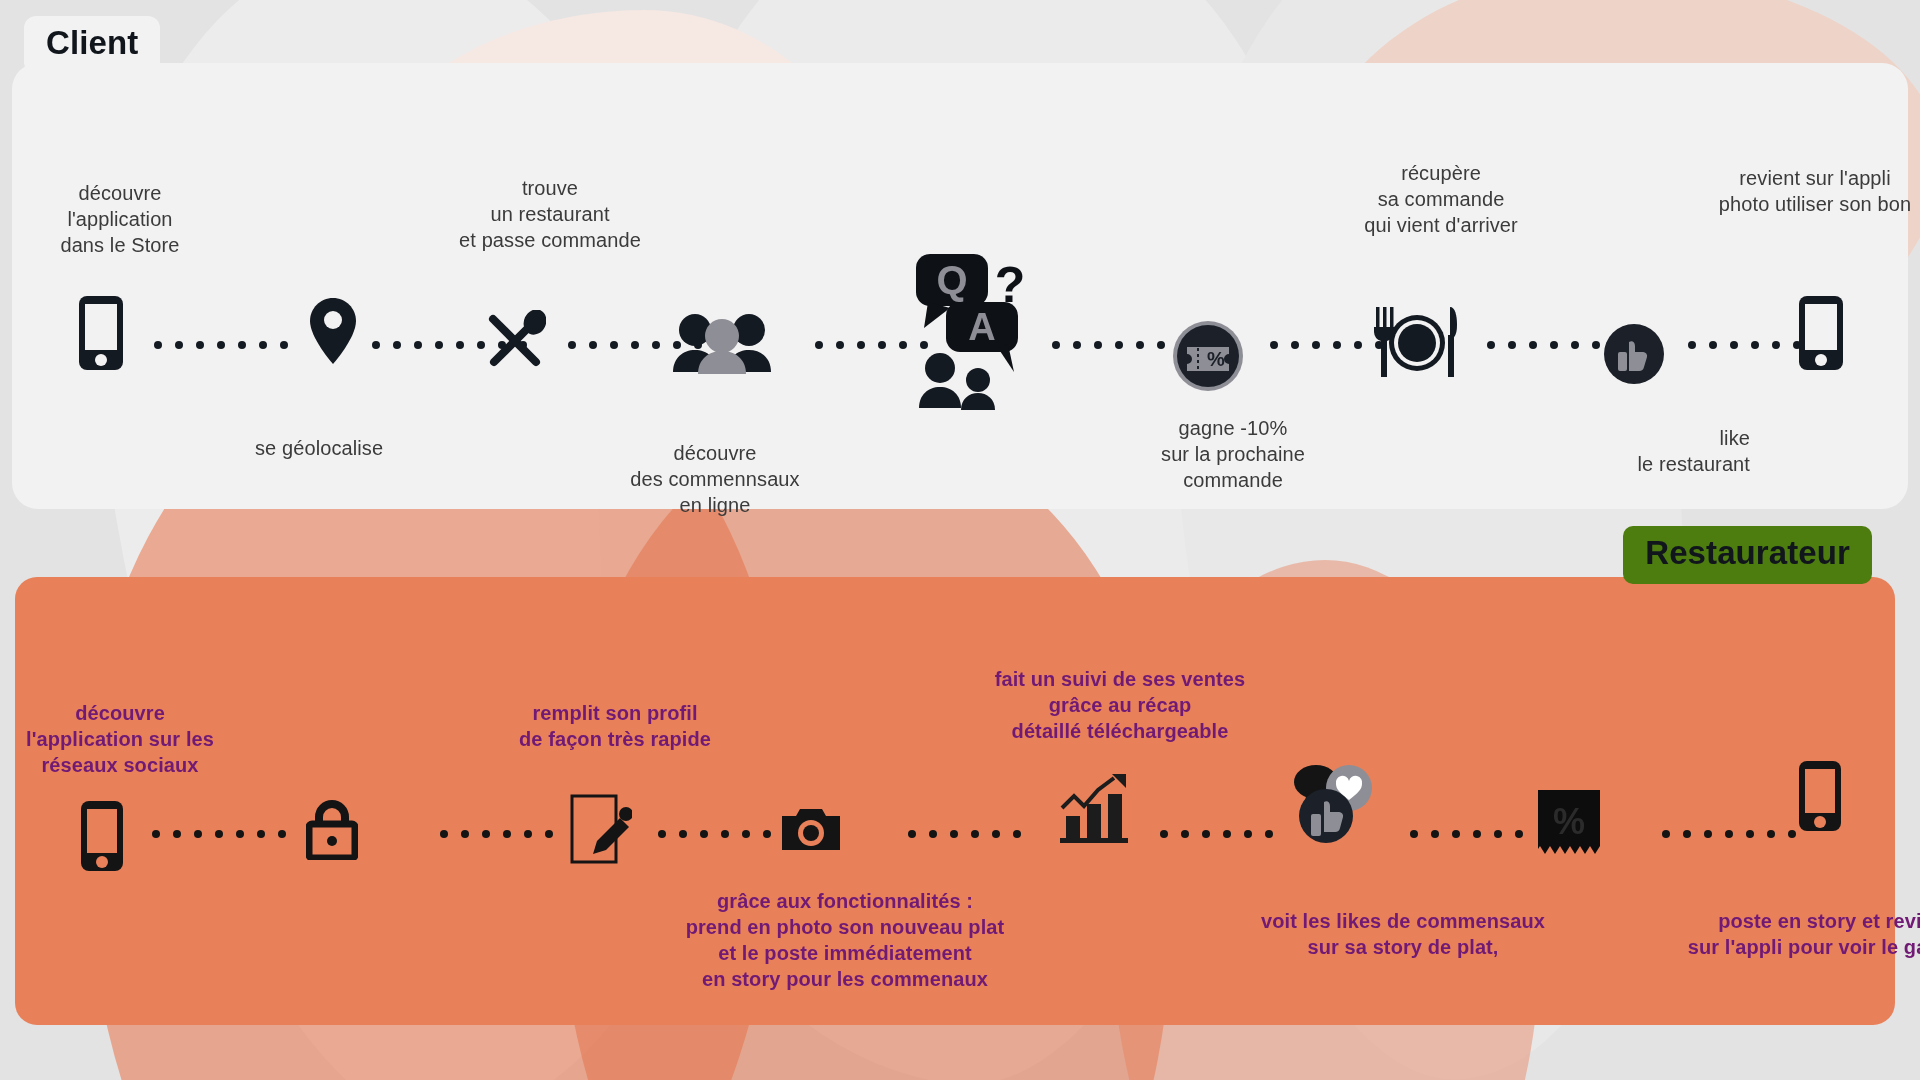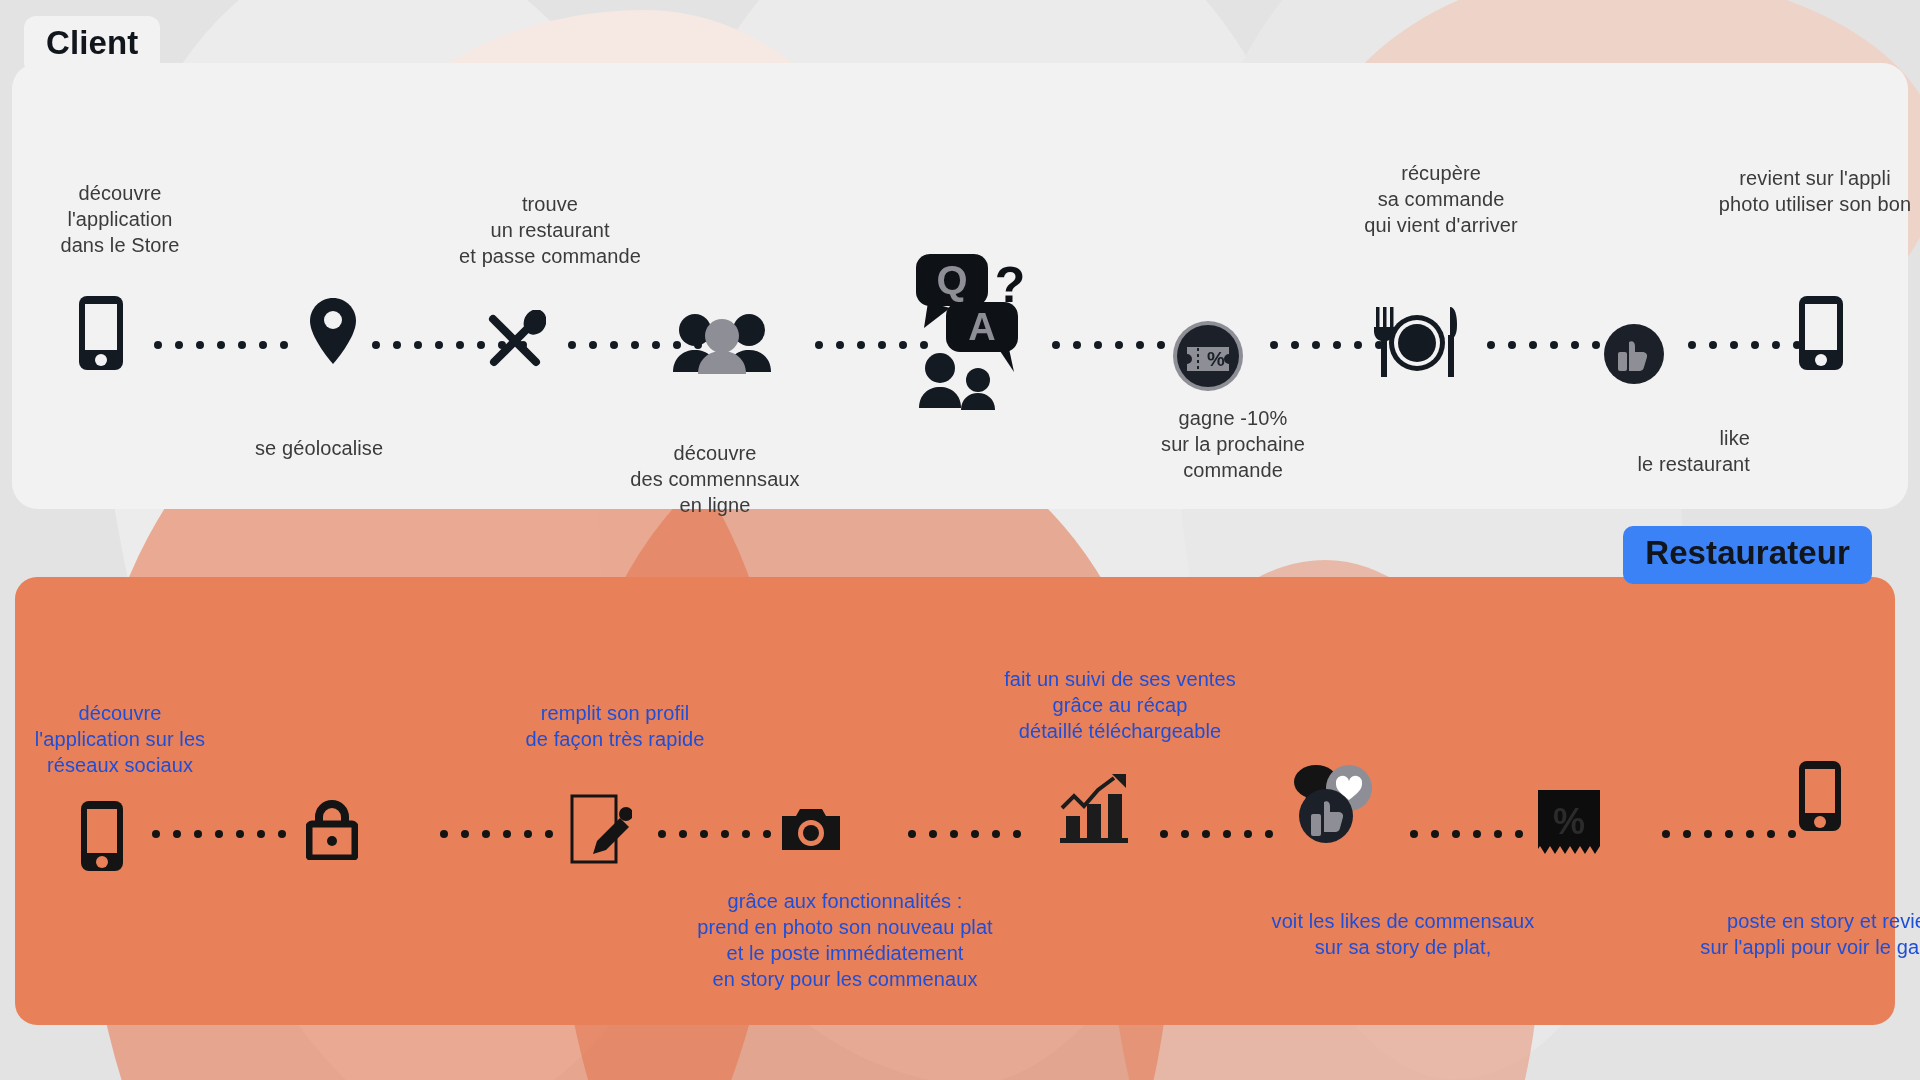--- a/index.html
+++ b/index.html
@@ -60,42 +60,42 @@
 
   
   .tab{
     position:absolute;z-index:4;
     font-size:33px;font-weight:700;color:#11161d;
     padding:8px 22px 12px 22px;
     border-radius:12px;
     letter-spacing:.1px;
   }
   .tab-client{left:24px;top:16px;background:#f2f2f2;}
-  .tab-resto{right:48px;top:526px;background:#3b82f6;border-radius:10px;}
+  .tab-resto{right:48px;top:526px;background:#4d7c0f;border-radius:10px;}
 
   
   .panel{
     position:absolute;z-index:2;border-radius:26px;
   }
   .panel-client{
     left:12px;top:63px;width:1896px;height:446px;
     background:#f2f2f2;
   }
   .panel-resto{
     left:15px;top:577px;width:1880px;height:448px;
     background:#e8805a;
     border-radius:22px;
   }
   .panel-inner{position:absolute;inset:0;z-index:3;}
   .step{position:absolute;text-align:center;}
   .caption{
     font-size:20px;line-height:26px;color:#3b3b3b;white-space:pre-line;
     letter-spacing:.1px;
   }
-  .caption-resto{color:#1d4ed8;}
+  .caption-resto{color:#701a75;font-weight:bold;}
   .icon-wrap{display:flex;align-items:center;justify-content:center;}
   .dots{position:absolute;display:flex;gap:13px;align-items:center;}
   .dots span{
     width:8px;height:8px;border-radius:50%;background:#141a22;display:block;
   }
   .dots-resto span{background:#141414;}
   svg{display:block;}
 </style>
 </head>
 <body>
@@ -155,21 +155,21 @@
     <span></span>
       <span></span>
       <span></span>
       <span></span>
       <span></span>
       <span></span>
       <span></span>
       <span></span>
   </div>
 
-  <div class="step" style="left:435px;top:175px;width:230px;margin-top:16px;">
+  <div class="step" style="left:435px;top:175px;width:230px;">
     <div class="caption">trouve
 un restaurant
 et passe commande</div>
   </div>
   <div class="step" style="left:484px;top:310px;">
     <span class="icon-wrap">
       <svg width="62" height="62" viewBox="0 0 62 62">
         <g stroke="#141a22" stroke-width="8" stroke-linecap="round">
           <line x1="9" y1="9" x2="52" y2="52"></line>
           <line x1="53" y1="9" x2="10" y2="52"></line>
@@ -237,21 +237,21 @@
   </div>
   <div class="dots" style="left:1052px;top:341px;">
     <span></span>
       <span></span>
       <span></span>
       <span></span>
       <span></span>
       <span></span>
   </div>
 
-  <div class="step" style="left:1148px;top:405px;width:170px;">
+  <div class="step" style="left:1148px;top:415px;width:170px;">
     <div class="caption">gagne -10%
 sur la prochaine
 commande</div>
   </div>
   <div class="step" style="left:1172px;top:320px;">
     <span class="icon-wrap">
       <svg width="72" height="72" viewBox="0 0 72 72">
         <circle cx="36" cy="36" r="35" fill="#8e8e96"></circle>
         <circle cx="36" cy="36" r="31" fill="#1b2029"></circle>
         <path d="M15 27h42v7a5 5 0 000 10v7H15v-7a5 5 0 000-10z" fill="#8e8e96"></path>

